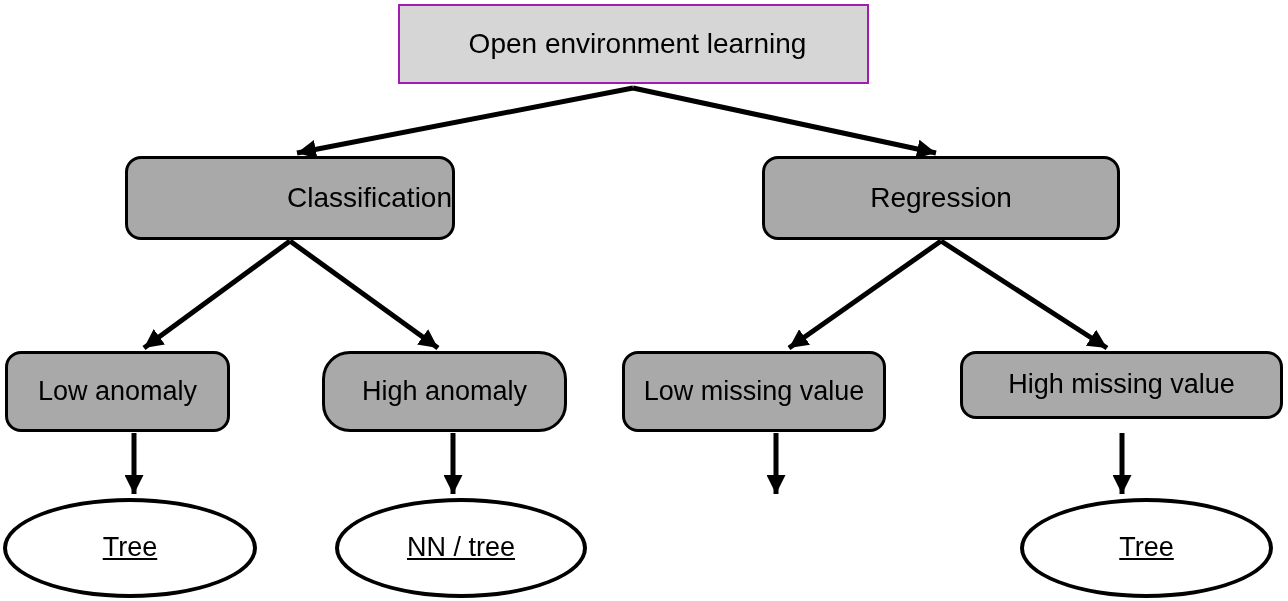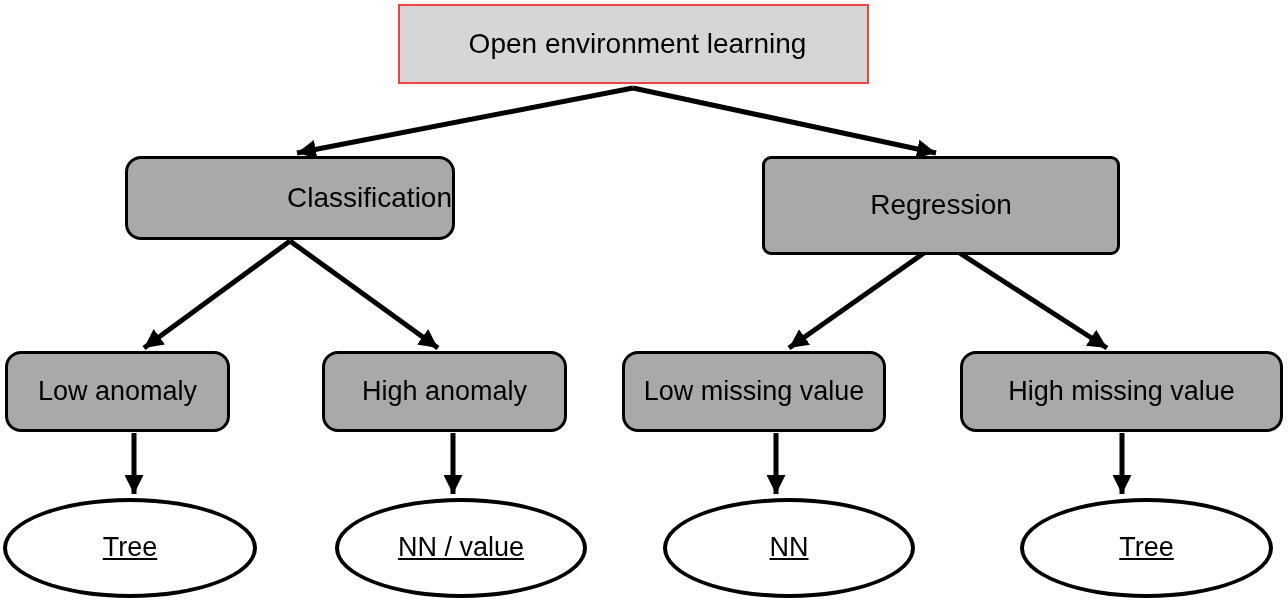--- a/index.html
+++ b/index.html
@@ -24,43 +24,43 @@
     align-items: center;
     justify-content: center;
     text-align: center;
     font-size: 28px;
     line-height: 1.1;
     box-sizing: border-box;
     white-space: nowrap;
   }
   .node.root {
     background: #d6d6d6;
-    border: 2px solid #ef4444;
+    border: 2px solid #a21caf;
     padding-left: 8px;
   }
   .node.branch {
     background: #a9a9a9;
     border: 3px solid #000000;
     border-radius: 16px;
   }
   .node.leaf {
     background: #ffffff;
     border: 4px solid #000000;
     border-radius: 50%;
     font-size: 27px;
     text-decoration: underline;
   }
   
   #n-root          { left: 398px; top: 4px;   width: 471px; height: 80px; }
   #n-classification{ left: 125px; top: 156px; width: 330px; height: 84px; justify-content: flex-end; }
-  #n-regression    { left: 762px; top: 156px; width: 358px; height: 99px; border-radius: 9px; }
+  #n-regression    { left: 762px; top: 156px; width: 358px; height: 84px; }
   #n-low-anomaly   { left: 5px;   top: 351px; width: 225px; height: 81px; font-size: 27px; }
-  #n-high-anomaly  { left: 322px; top: 351px; width: 245px; height: 81px; font-size: 27px; }
+  #n-high-anomaly  { left: 322px; top: 351px; width: 245px; height: 81px; font-size: 27px; border-radius: 28px; }
   #n-low-missing   { left: 622px; top: 351px; width: 264px; height: 81px; font-size: 27px; }
-  #n-high-missing  { left: 960px; top: 351px; width: 323px; height: 81px; font-size: 27px; }
+  #n-high-missing  { left: 960px; top: 351px; width: 323px; height: 68px; font-size: 27px; }
   #n-tree-left     { left: 3px;    top: 498px; width: 254px; height: 100px; }
   #n-nn-tree       { left: 335px;  top: 498px; width: 252px; height: 100px; }
   #n-nn            { left: 663px;  top: 498px; width: 252px; height: 100px; }
   #n-tree-right    { left: 1020px; top: 498px; width: 253px; height: 100px; }
 </style>
 </head>
 <body>
 
 <div class="canvas">
 
@@ -110,24 +110,21 @@
 
   <div class="node branch" id="n-high-missing">
     <span>High missing value</span>
   </div>
 
   <div class="node leaf" id="n-tree-left">
     <span>Tree</span>
   </div>
 
   <div class="node leaf" id="n-nn-tree">
-    <span>NN / value</span>
+    <span>NN / tree</span>
   </div>
 
-  <div class="node leaf" id="n-nn">
-    <span>NN</span>
-  </div>
 
   <div class="node leaf" id="n-tree-right">
     <span>Tree</span>
   </div>
 
 </div>
 
 </body></html>

